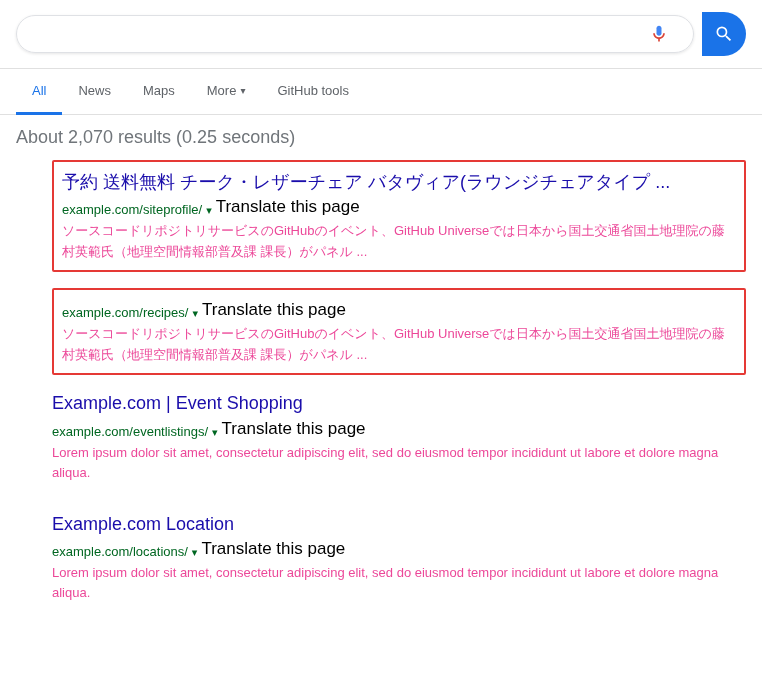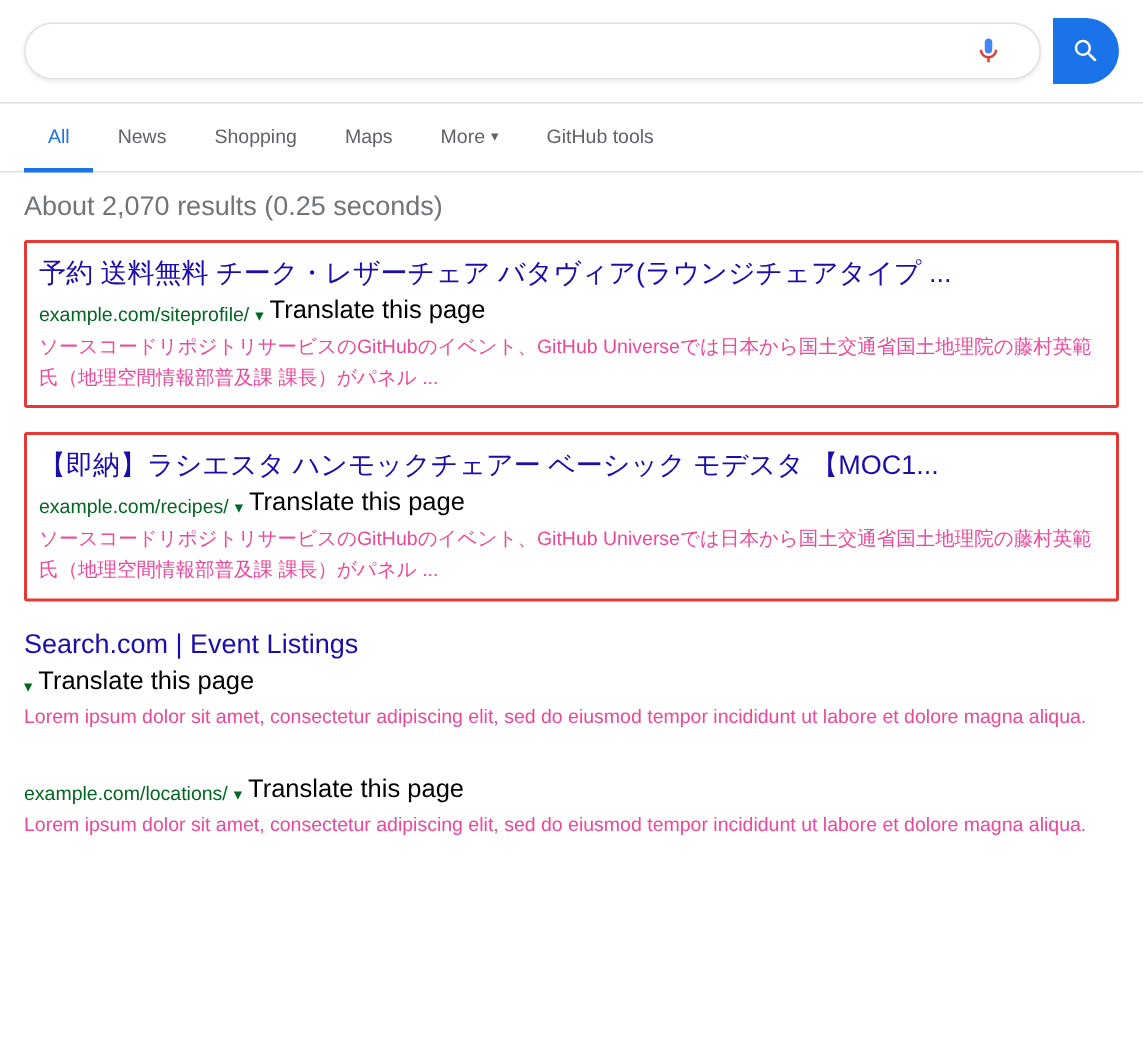--- a/index.html
+++ b/index.html
@@ -84,20 +84,21 @@
       font-size: 18px;
     }
 
     
     .results-container {
       padding: 0 16px;
     }
 
     .result-item {
       margin-bottom: 28px;
+      margin-left: 36px;
     }
     .result-item.highlighted {
       border: 2px solid #e53935;
       border-radius: 2px;
       padding: 8px;
       margin-bottom: 16px;
     }
 
     .result-title {
       color: #1a0dab;
@@ -177,23 +178,20 @@
 </div>
 
 <nav class="nav-tabs">
   <a class="nav-tab active">
     <span>All</span>
   </a>
   <a class="nav-tab">
     <span>News</span>
   </a>
   <a class="nav-tab">
-    <span>Shopping</span>
-  </a>
-  <a class="nav-tab">
     <span>Maps</span>
   </a>
   <a class="nav-tab">
     <span>More</span>
     <span class="chevron-down">▾</span>
   </a>
   <a class="nav-tab">
     <span>GitHub tools</span>
   </a>
 </nav>
@@ -208,39 +206,40 @@
     <a class="result-title">予約 送料無料 チーク・レザーチェア バタヴィア(ラウンジチェアタイプ ...</a>
     <div class="result-url-row">
       <span class="result-url">example.com/siteprofile/</span>
       <span class="result-arrow">▾</span>
       <a class="result-translate">Translate this page</a>
     </div>
     <div class="result-snippet">ソースコードリポジトリサービスのGitHubのイベント、GitHub Universeでは日本から国土交通省国土地理院の藤村英範氏（地理空間情報部普及課 課長）がパネル ...</div>
   </div>
 
   <div class="result-item highlighted">
-    <a class="result-title">【即納】ラシエスタ ハンモックチェアー ベーシック モデスタ 【MOC1...</a>
     <div class="result-url-row">
       <span class="result-url">example.com/recipes/</span>
       <span class="result-arrow">▾</span>
       <a class="result-translate">Translate this page</a>
     </div>
     <div class="result-snippet">ソースコードリポジトリサービスのGitHubのイベント、GitHub Universeでは日本から国土交通省国土地理院の藤村英範氏（地理空間情報部普及課 課長）がパネル ...</div>
   </div>
 
   <div class="result-item">
-    <a class="result-title">Search.com | Event Listings</a>
-    <div class="result-url-row">
+    <a class="result-title">Example.com | Event Shopping</a>
+    <div class="result-url-row">
+      <span class="result-url">example.com/eventlistings/</span>
       <span class="result-arrow">▾</span>
       <a class="result-translate">Translate this page</a>
     </div>
     <div class="result-snippet">Lorem ipsum dolor sit amet, consectetur adipiscing elit, sed do eiusmod tempor incididunt ut labore et dolore magna aliqua.</div>
   </div>
 
   <div class="result-item">
+    <a class="result-title">Example.com Location</a>
     <div class="result-url-row">
       <span class="result-url">example.com/locations/</span>
       <span class="result-arrow">▾</span>
       <a class="result-translate">Translate this page</a>
     </div>
     <div class="result-snippet">Lorem ipsum dolor sit amet, consectetur adipiscing elit, sed do eiusmod tempor incididunt ut labore et dolore magna aliqua.</div>
   </div>
 
 </div>
 

